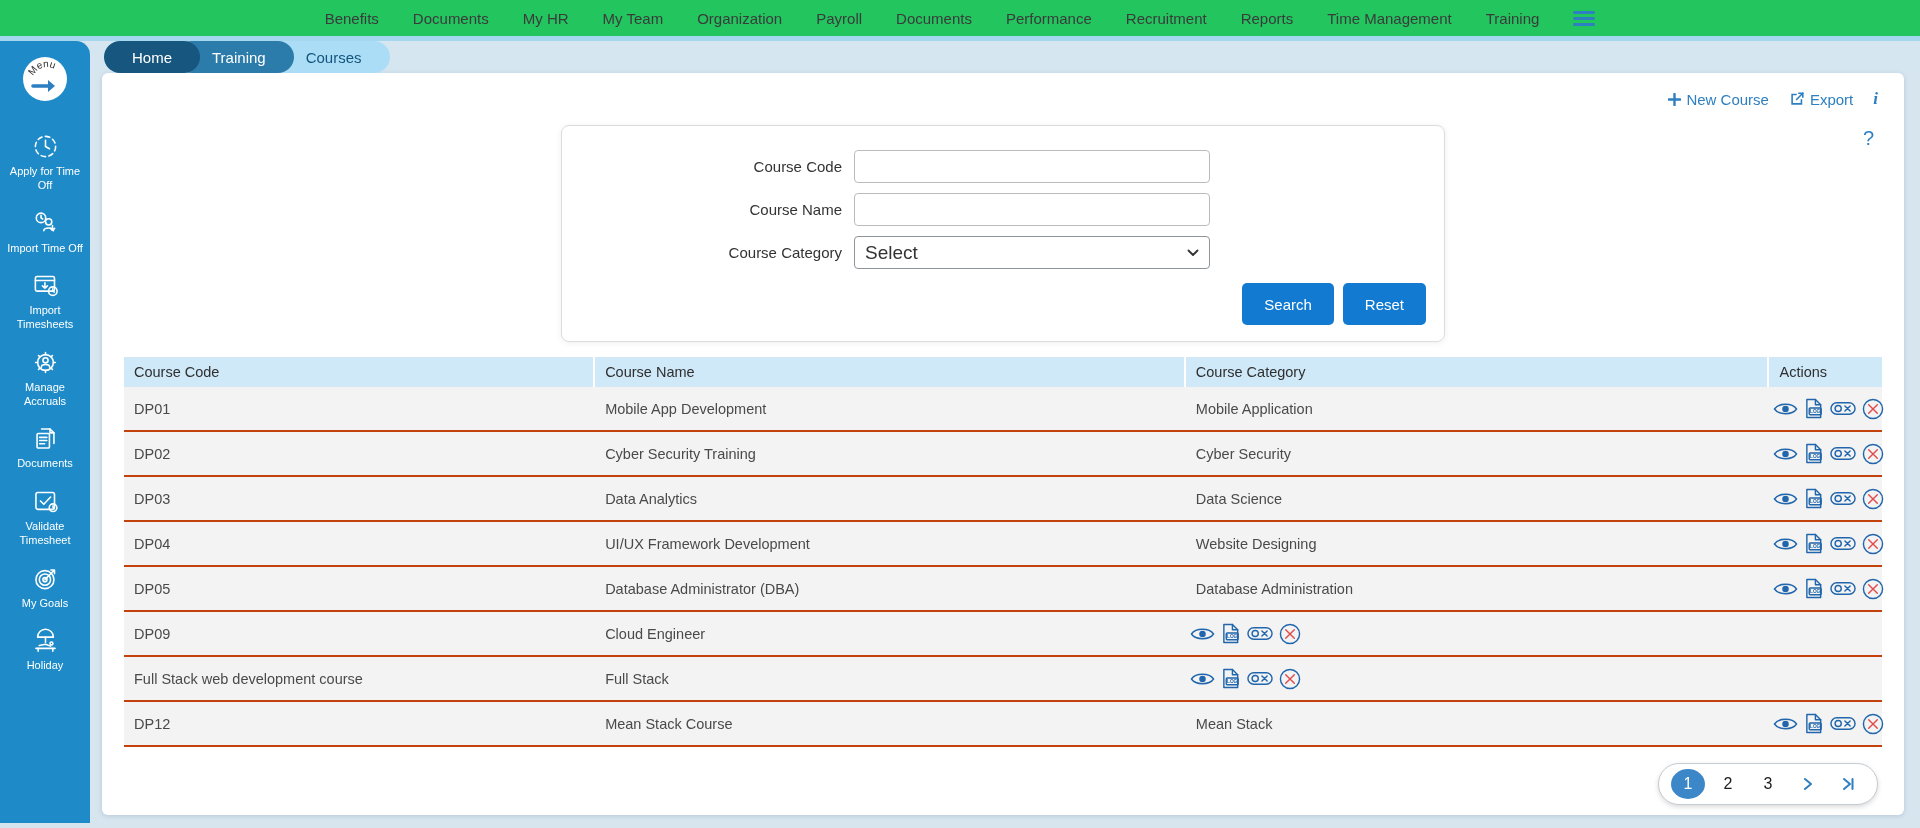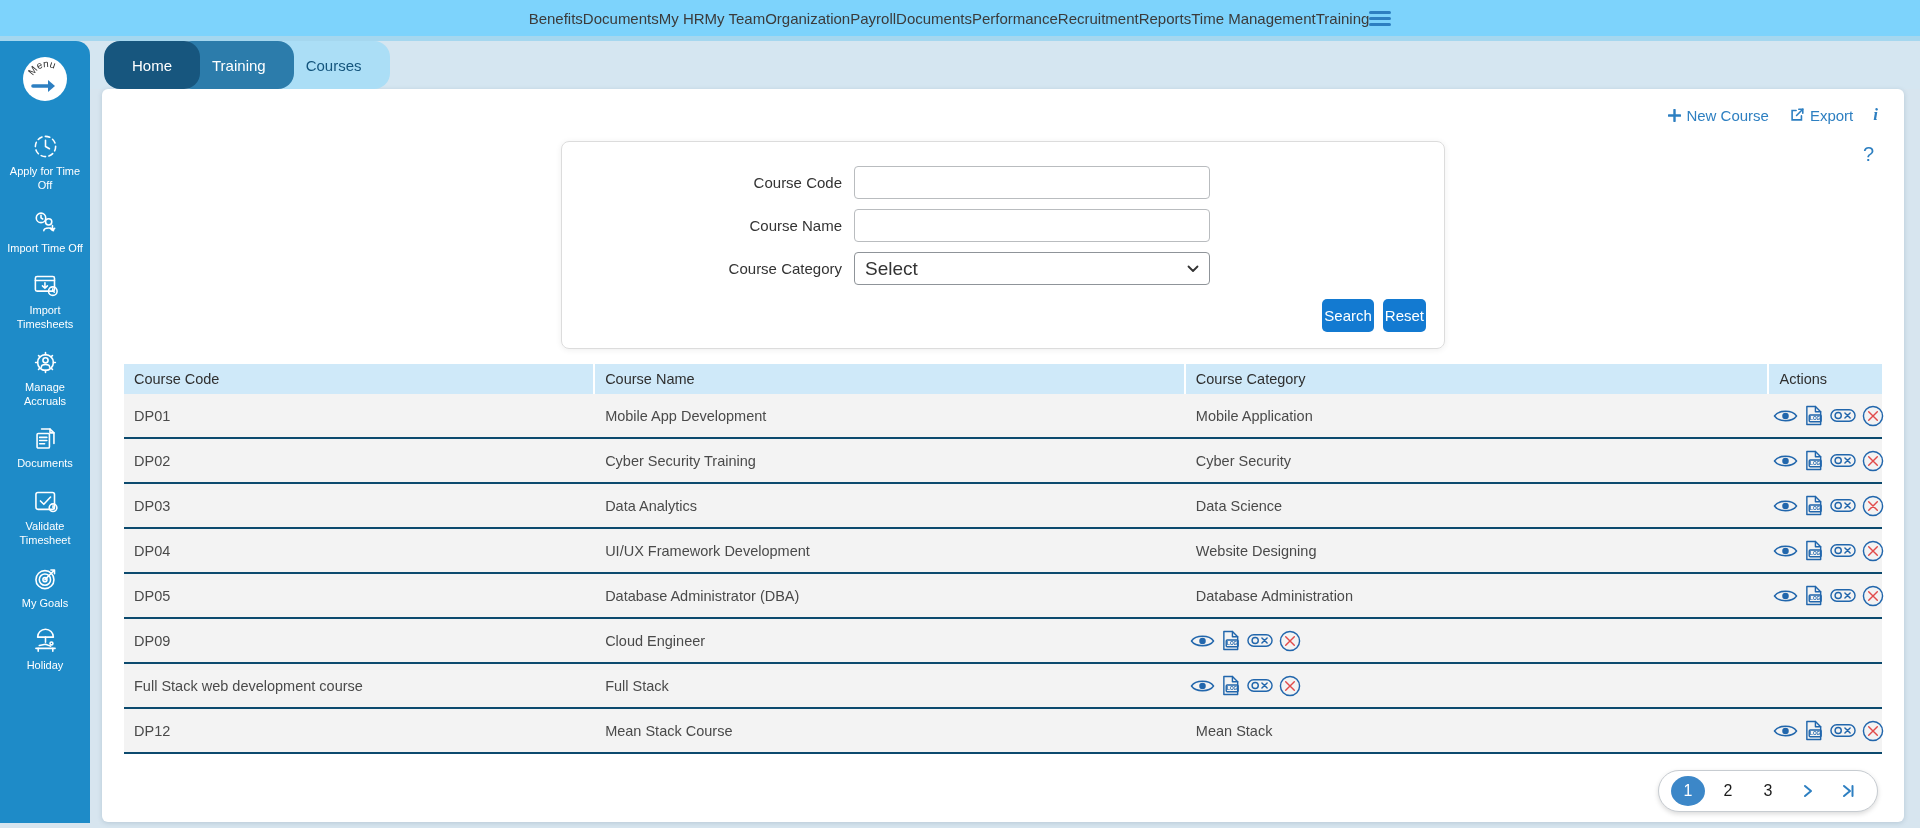--- a/index.html
+++ b/index.html
@@ -7,22 +7,22 @@
   body {
     font-family: "Liberation Sans", sans-serif;
     background:#d7e5ef;
     overflow:hidden;
     color:#3b3b3b;
   }
   svg { display:block; }
 
   
   .topnav {
-    height:41px; background:#7dd3fc; border-bottom:5px solid #a5d7ef;
-    display:flex; align-items:center; justify-content:center; 
+    height:41px; background:#22c55e; border-bottom:5px solid #a5d7ef;
+    display:flex; align-items:center; justify-content:center; gap:34px;
     font-size:15px; color:#3b3b3b;
   }
   .topnav .nav-item { cursor:pointer; white-space:nowrap; }
   .hamburger { width:22px; display:flex; flex-direction:column; gap:3px; cursor:pointer; }
   .hamburger span { height:3px; border-radius:2px; background:#2d7fc1; }
 
   
   .body-row { display:flex; height:782px; }
 
   
@@ -39,21 +39,21 @@
   }
   .side-item svg { width:27px; height:27px; stroke:#fff; fill:none;
     stroke-width:1.4; stroke-linecap:round; stroke-linejoin:round; }
 
   
   .main { flex:1; display:flex; flex-direction:column; min-width:0; }
   .crumb-row {
     height:56px; display:flex; align-items:center; padding-left:14px;
     background:#d5e6f1;
   }
-  .tab { height:48px; border-radius:16px; display:flex; align-items:center;
+  .tab { height:32px; border-radius:16px; display:flex; align-items:center;
     justify-content:center; font-size:15px; padding:0 28px; cursor:pointer;
     position:relative; white-space:nowrap; }
   .tab-home { background:#17567e; color:#fff; z-index:3; }
   .tab-training { background:#2c7cab; color:#fff; margin-left:-24px; padding-left:36px; z-index:2; }
   .tab-courses { background:#abdef6; color:#14557d; margin-left:-24px; padding-left:36px; z-index:1; }
 
   .card {
     background:#fff; border-radius:6px; margin:0 16px 12px 12px; flex:1;
     position:relative; padding:14px 22px 10px;
     box-shadow:0 1px 5px rgba(40,70,100,.18);
@@ -83,31 +83,31 @@
     font-size:14px; padding:0 8px; font-family:"Liberation Sans", sans-serif;
     outline:none; background:#fff;
   }
   .form-select {
     width:356px; height:33px; border:1px solid #8f9499; border-radius:4px;
     display:flex; align-items:center; justify-content:space-between;
     padding:0 10px; font-size:19px; color:#333; cursor:pointer; background:#fff;
   }
   .btn-row { display:flex; justify-content:flex-end; gap:9px; margin-top:14px; }
   .btn { background:#137ad1; color:#fff; border:none; border-radius:5px;
-    height:33px; padding:0 2px; font-size:15px; cursor:pointer;
+    height:42px; padding:0 22px; font-size:15px; cursor:pointer;
     font-family:"Liberation Sans", sans-serif; }
 
   
   .tbl { margin-top:15px; font-size:14.5px; }
   .thead, .trow { display:grid; grid-template-columns:26.8% 33.6% 33.2% auto; }
   .thead { background:#cfe9f9; height:30px; }
   .th { display:flex; align-items:center; padding-left:10px; color:#2f2f2f;
     border-right:2px solid #fff; }
   .th:last-child { border-right:none; }
-  .trow { height:45px; background:#f3f3f3; border-bottom:2px solid #0c4a6e; }
+  .trow { height:45px; background:#f3f3f3; border-bottom:2px solid #c2410c; }
   .td { display:flex; align-items:center; padding-left:10px; color:#4a4a4a; }
   .td-actions { display:flex; align-items:center; gap:6px; padding:0 6px 0 4px; }
   .aicon { cursor:pointer; display:flex; align-items:center; }
   .aicon svg { stroke:#2166ac; fill:none; stroke-width:1.5; stroke-linecap:round; stroke-linejoin:round; }
 
   
   .pager-row { display:flex; justify-content:flex-end; margin-top:16px; padding-right:4px; }
   .pager { display:inline-flex; align-items:center; gap:6px; background:#fff;
     border:1px solid #c7ccd1; border-radius:22px; padding:5px 12px;
     box-shadow:0 2px 5px rgba(0,0,0,.15); }

